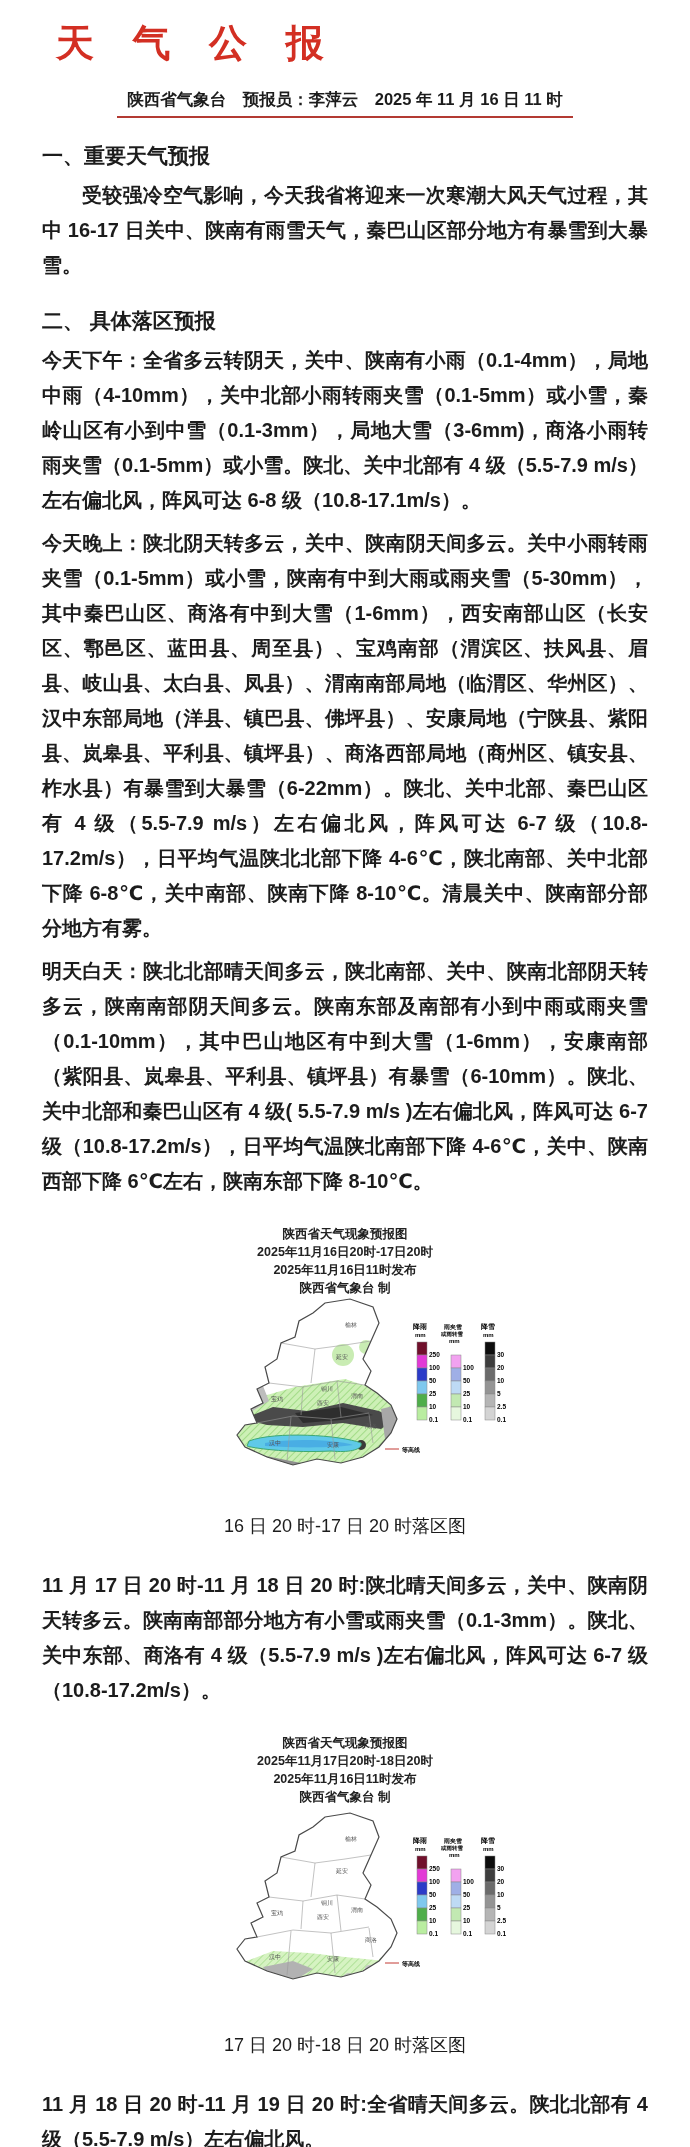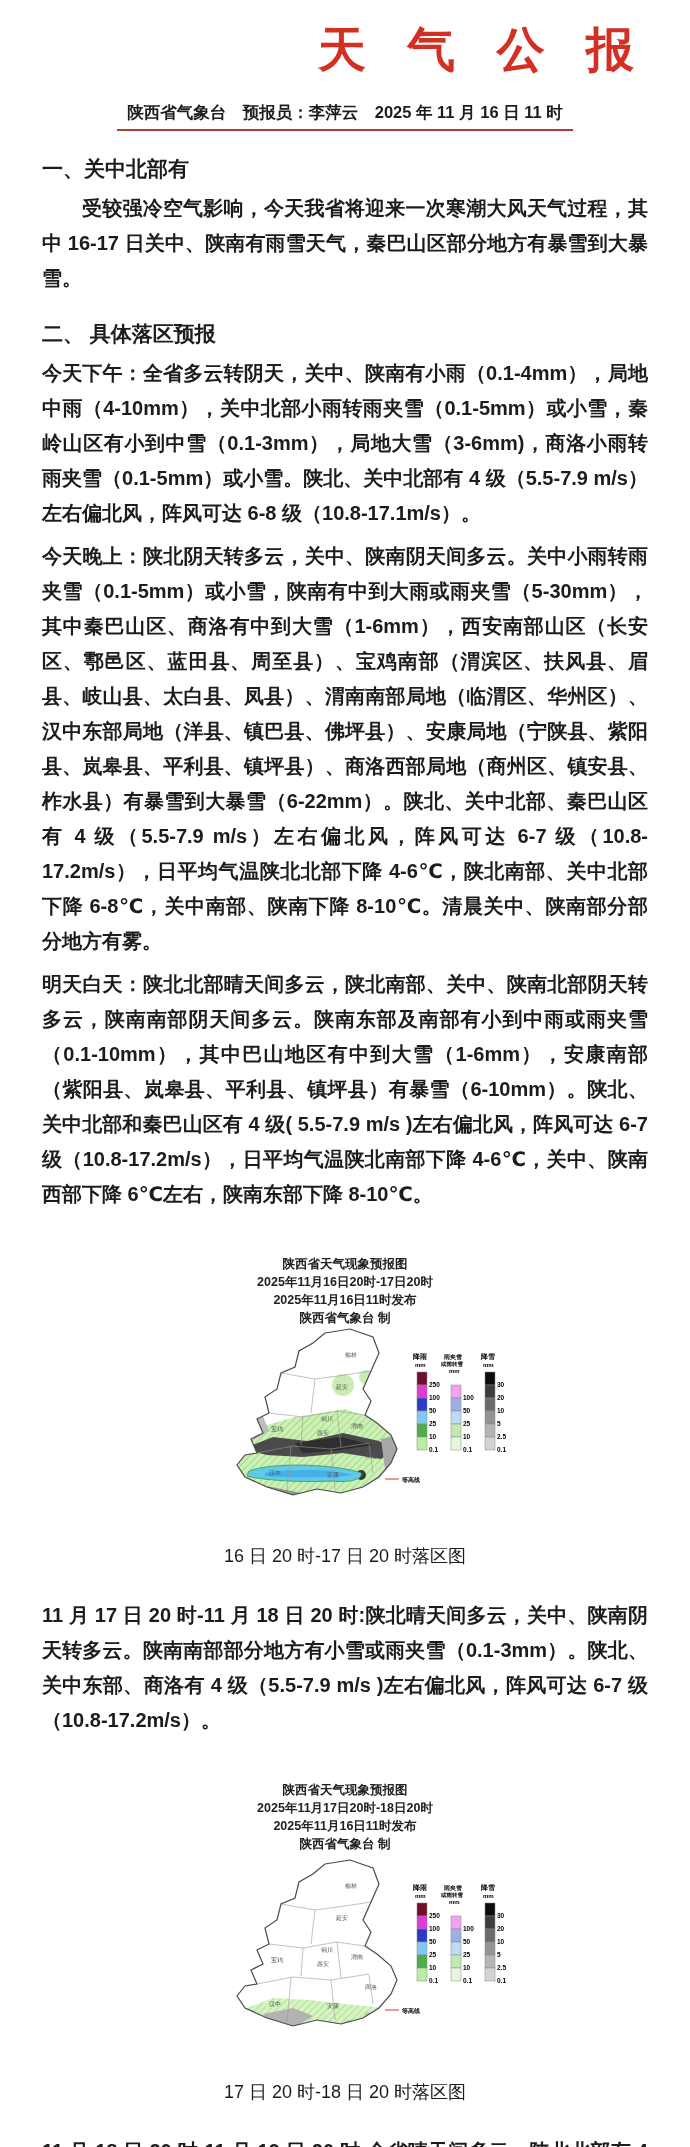--- a/index.html
+++ b/index.html
@@ -1,40 +1,40 @@
 <!DOCTYPE html>
 <html><head>
 <meta charset="utf-8">
 <style>
   html,body{margin:0;padding:0;background:#ffffff;}
   body{width:690px;font-family:"Liberation Sans","DejaVu Sans",sans-serif;color:#1c1c1c;}
   .page{padding:6px 42px 26px 42px;}
-  .doc-title{text-align:right;font-size:48px;font-weight:bold;letter-spacing:14px;padding-left:14px;margin:12px 0 20px 0;}
+  .doc-title{text-align:left;font-size:38px;font-weight:bold;letter-spacing:14px;padding-left:14px;margin:12px 0 20px 0;}
   .doc-header-wrap{text-align:center;margin:12px 0 14px 0;}
   .doc-header{display:inline-block;font-size:16.5px;font-weight:bold;padding:0 10px 5px 10px;border-bottom:2px solid #b33a32;}
   h2.sec{font-size:21px;font-weight:bold;margin:24px 0 8px 0;}
   p.body{font-size:20px;font-weight:bold;line-height:35px;text-align:justify;margin:8px 0;}
   p.body.indent{text-indent:2em;}
-  .map-block{text-align:center;margin:43px 0 6px 0;}
+  .map-block{text-align:center;margin:26px 0 6px 0;}
   .map-titles{font-size:12.5px;font-weight:bold;line-height:18px;color:#222;}
   .map-caption{font-size:18px;font-weight:normal;margin:8px 0 30px 0;}
   svg text{font-family:"Liberation Sans","DejaVu Sans",sans-serif;}
 </style>
 </head>
 <body>
 
 <div class="page">
 
   <div class="doc-title" style="color:#d32f23;">天 气 公 报</div>
 
   <div class="doc-header-wrap">
     <span class="doc-header">陕西省气象台　预报员：李萍云　2025 年 11 月 16 日 11 时</span>
   </div>
 
-  <h2 class="sec">一、关中北部有</h2>
+  <h2 class="sec">一、重要天气预报</h2>
   <p class="body indent">受较强冷空气影响，今天我省将迎来一次寒潮大风天气过程，其中 16-17 日关中、陕南有雨雪天气，秦巴山区部分地方有暴雪到大暴雪。</p>
 
   <h2 class="sec">二、 具体落区预报</h2>
   <p class="body">今天下午：全省多云转阴天，关中、陕南有小雨（0.1-4mm），局地中雨（4-10mm），关中北部小雨转雨夹雪（0.1-5mm）或小雪，秦岭山区有小到中雪（0.1-3mm），局地大雪（3-6mm)，商洛小雨转雨夹雪（0.1-5mm）或小雪。陕北、关中北部有 4 级（5.5-7.9 m/s）左右偏北风，阵风可达 6-8 级（10.8-17.1m/s）。</p>
   <p class="body">今天晚上：陕北阴天转多云，关中、陕南阴天间多云。关中小雨转雨夹雪（0.1-5mm）或小雪，陕南有中到大雨或雨夹雪（5-30mm），其中秦巴山区、商洛有中到大雪（1-6mm），西安南部山区（长安区、鄠邑区、蓝田县、周至县）、宝鸡南部（渭滨区、扶风县、眉县、岐山县、太白县、凤县）、渭南南部局地（临渭区、华州区）、汉中东部局地（洋县、镇巴县、佛坪县）、安康局地（宁陕县、紫阳县、岚皋县、平利县、镇坪县）、商洛西部局地（商州区、镇安县、柞水县）有暴雪到大暴雪（6-22mm）。陕北、关中北部、秦巴山区有 4 级（5.5-7.9 m/s）左右偏北风，阵风可达 6-7 级（10.8-17.2m/s），日平均气温陕北北部下降 4-6℃，陕北南部、关中北部下降 6-8℃，关中南部、陕南下降 8-10℃。清晨关中、陕南部分部分地方有雾。</p>
   <p class="body">明天白天：陕北北部晴天间多云，陕北南部、关中、陕南北部阴天转多云，陕南南部阴天间多云。陕南东部及南部有小到中雨或雨夹雪（0.1-10mm），其中巴山地区有中到大雪（1-6mm），安康南部（紫阳县、岚皋县、平利县、镇坪县）有暴雪（6-10mm）。陕北、关中北部和秦巴山区有 4 级( 5.5-7.9 m/s )左右偏北风，阵风可达 6-7 级（10.8-17.2m/s），日平均气温陕北南部下降 4-6℃，关中、陕南西部下降 6℃左右，陕南东部下降 8-10℃。</p>
 
   <div class="map-block">
     <div class="map-titles">
       <div>陕西省天气现象预报图</div>

